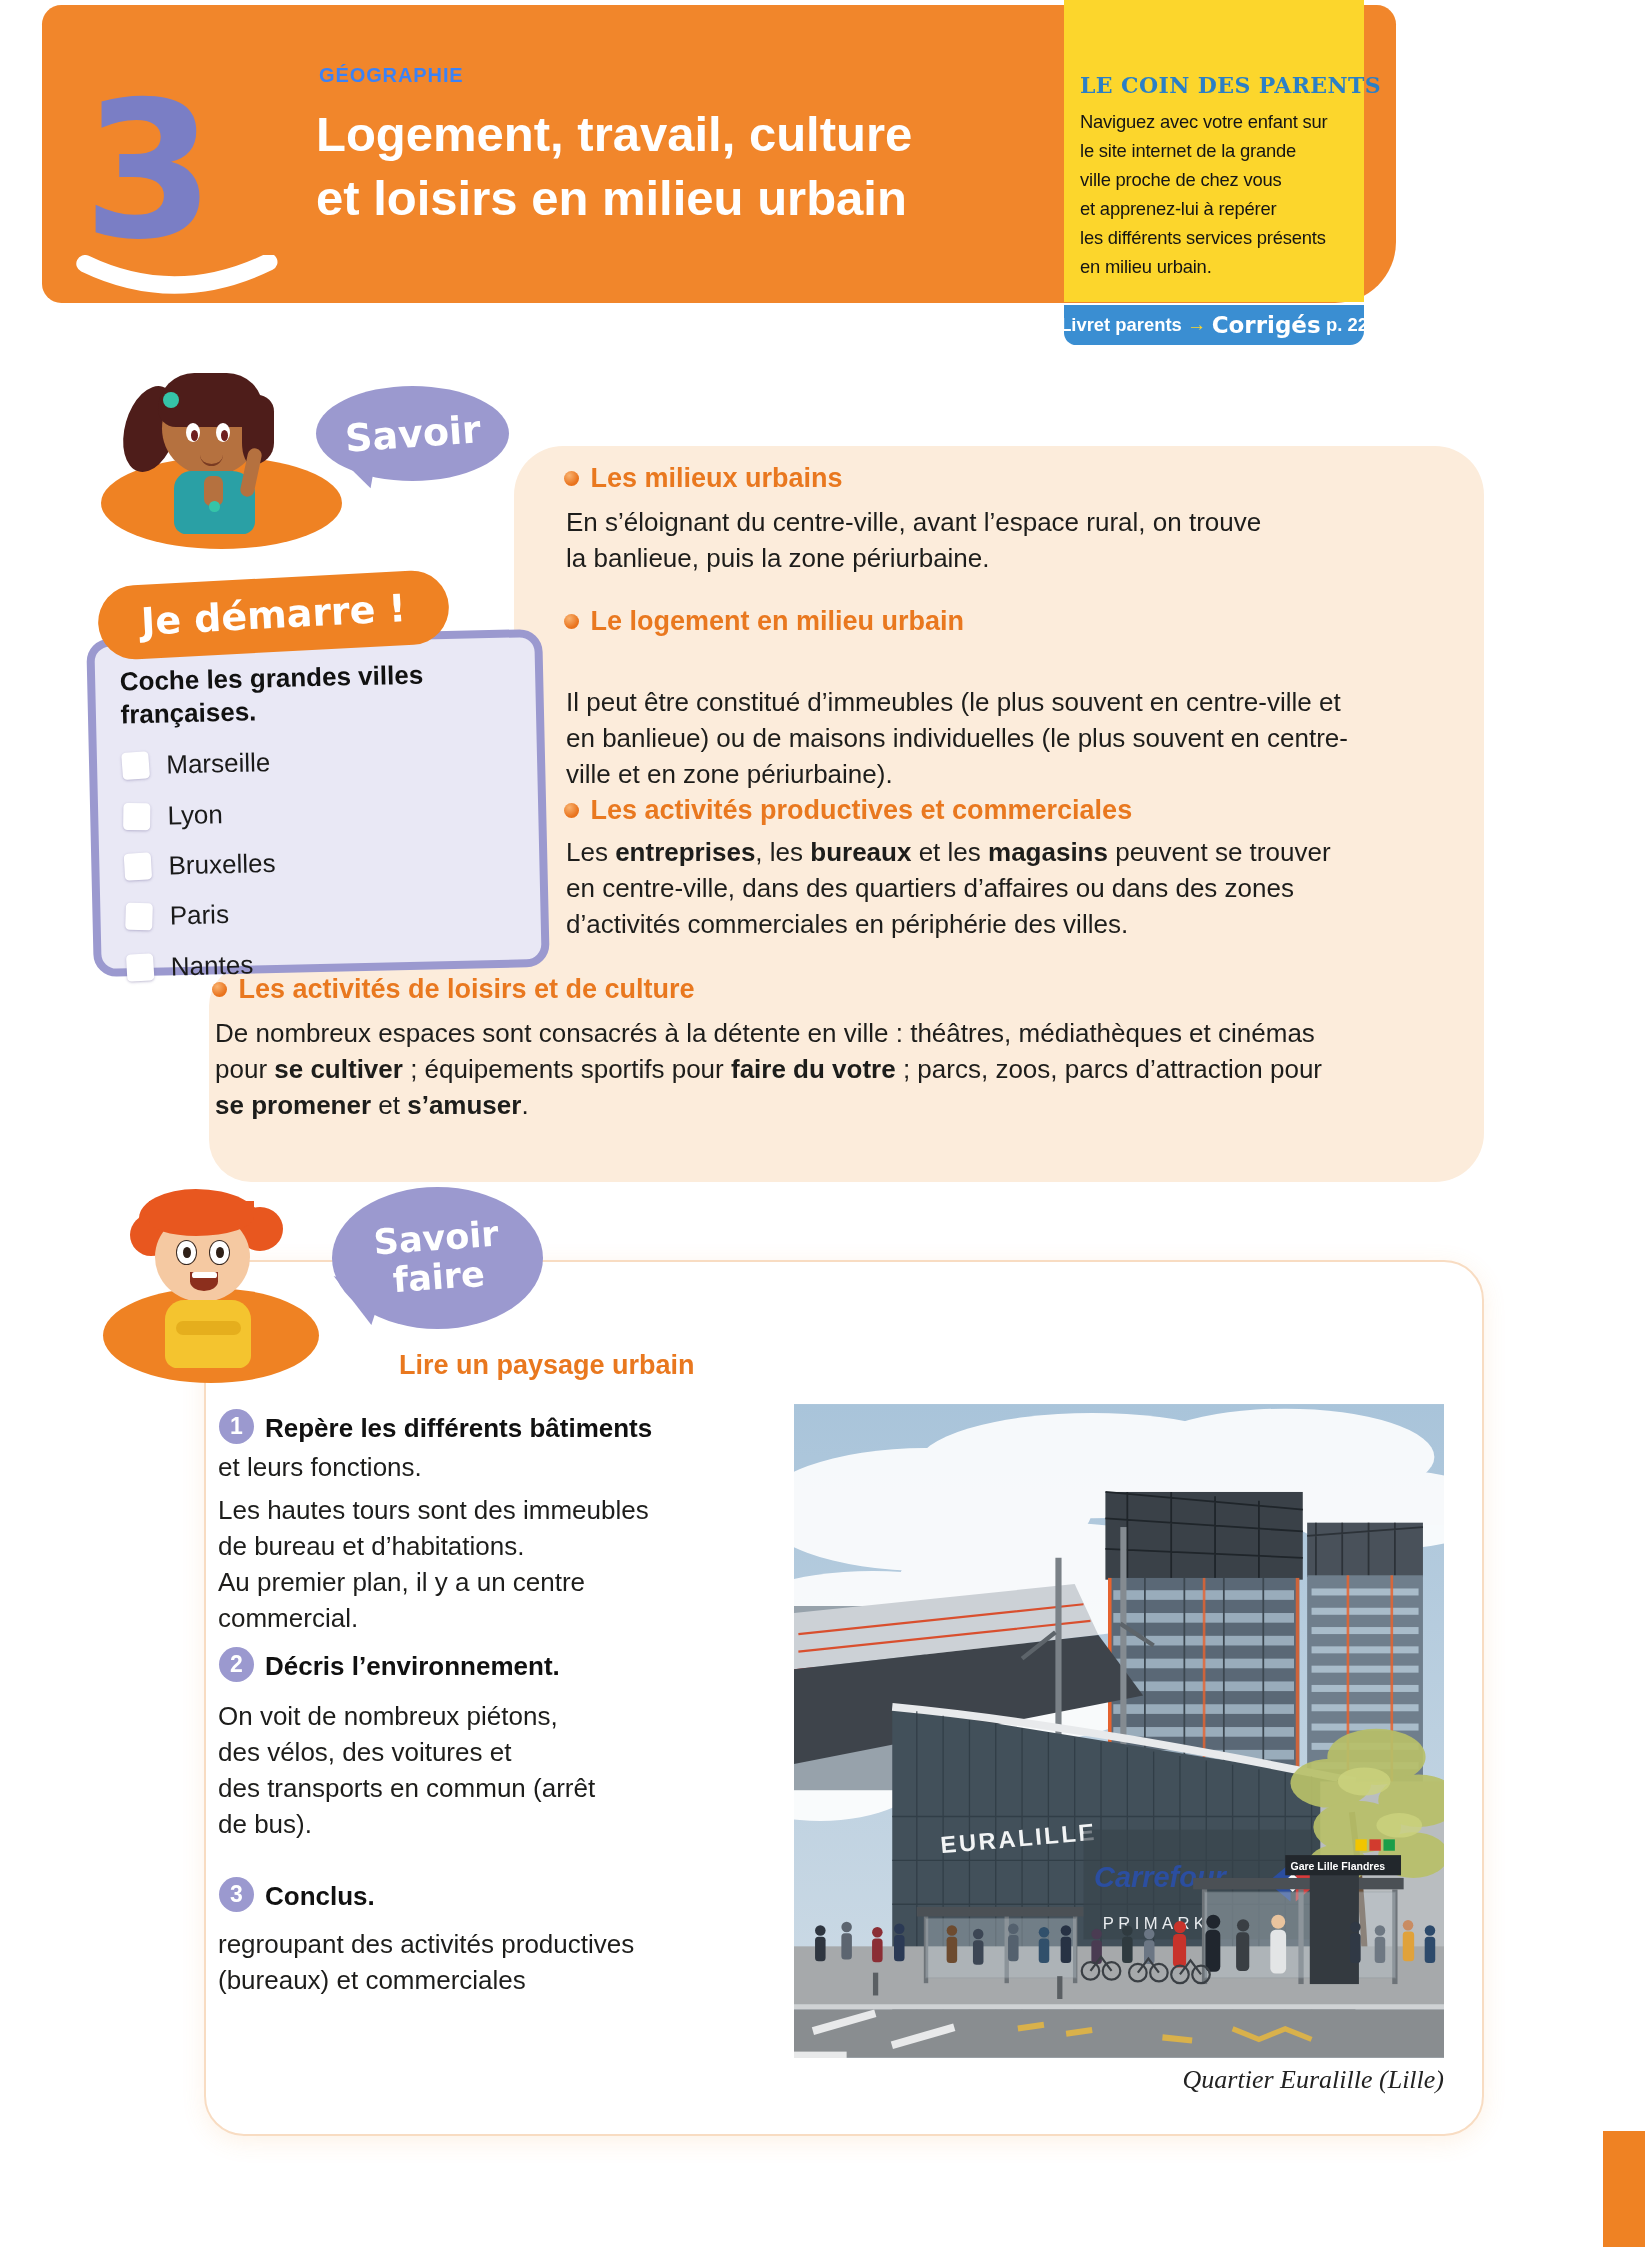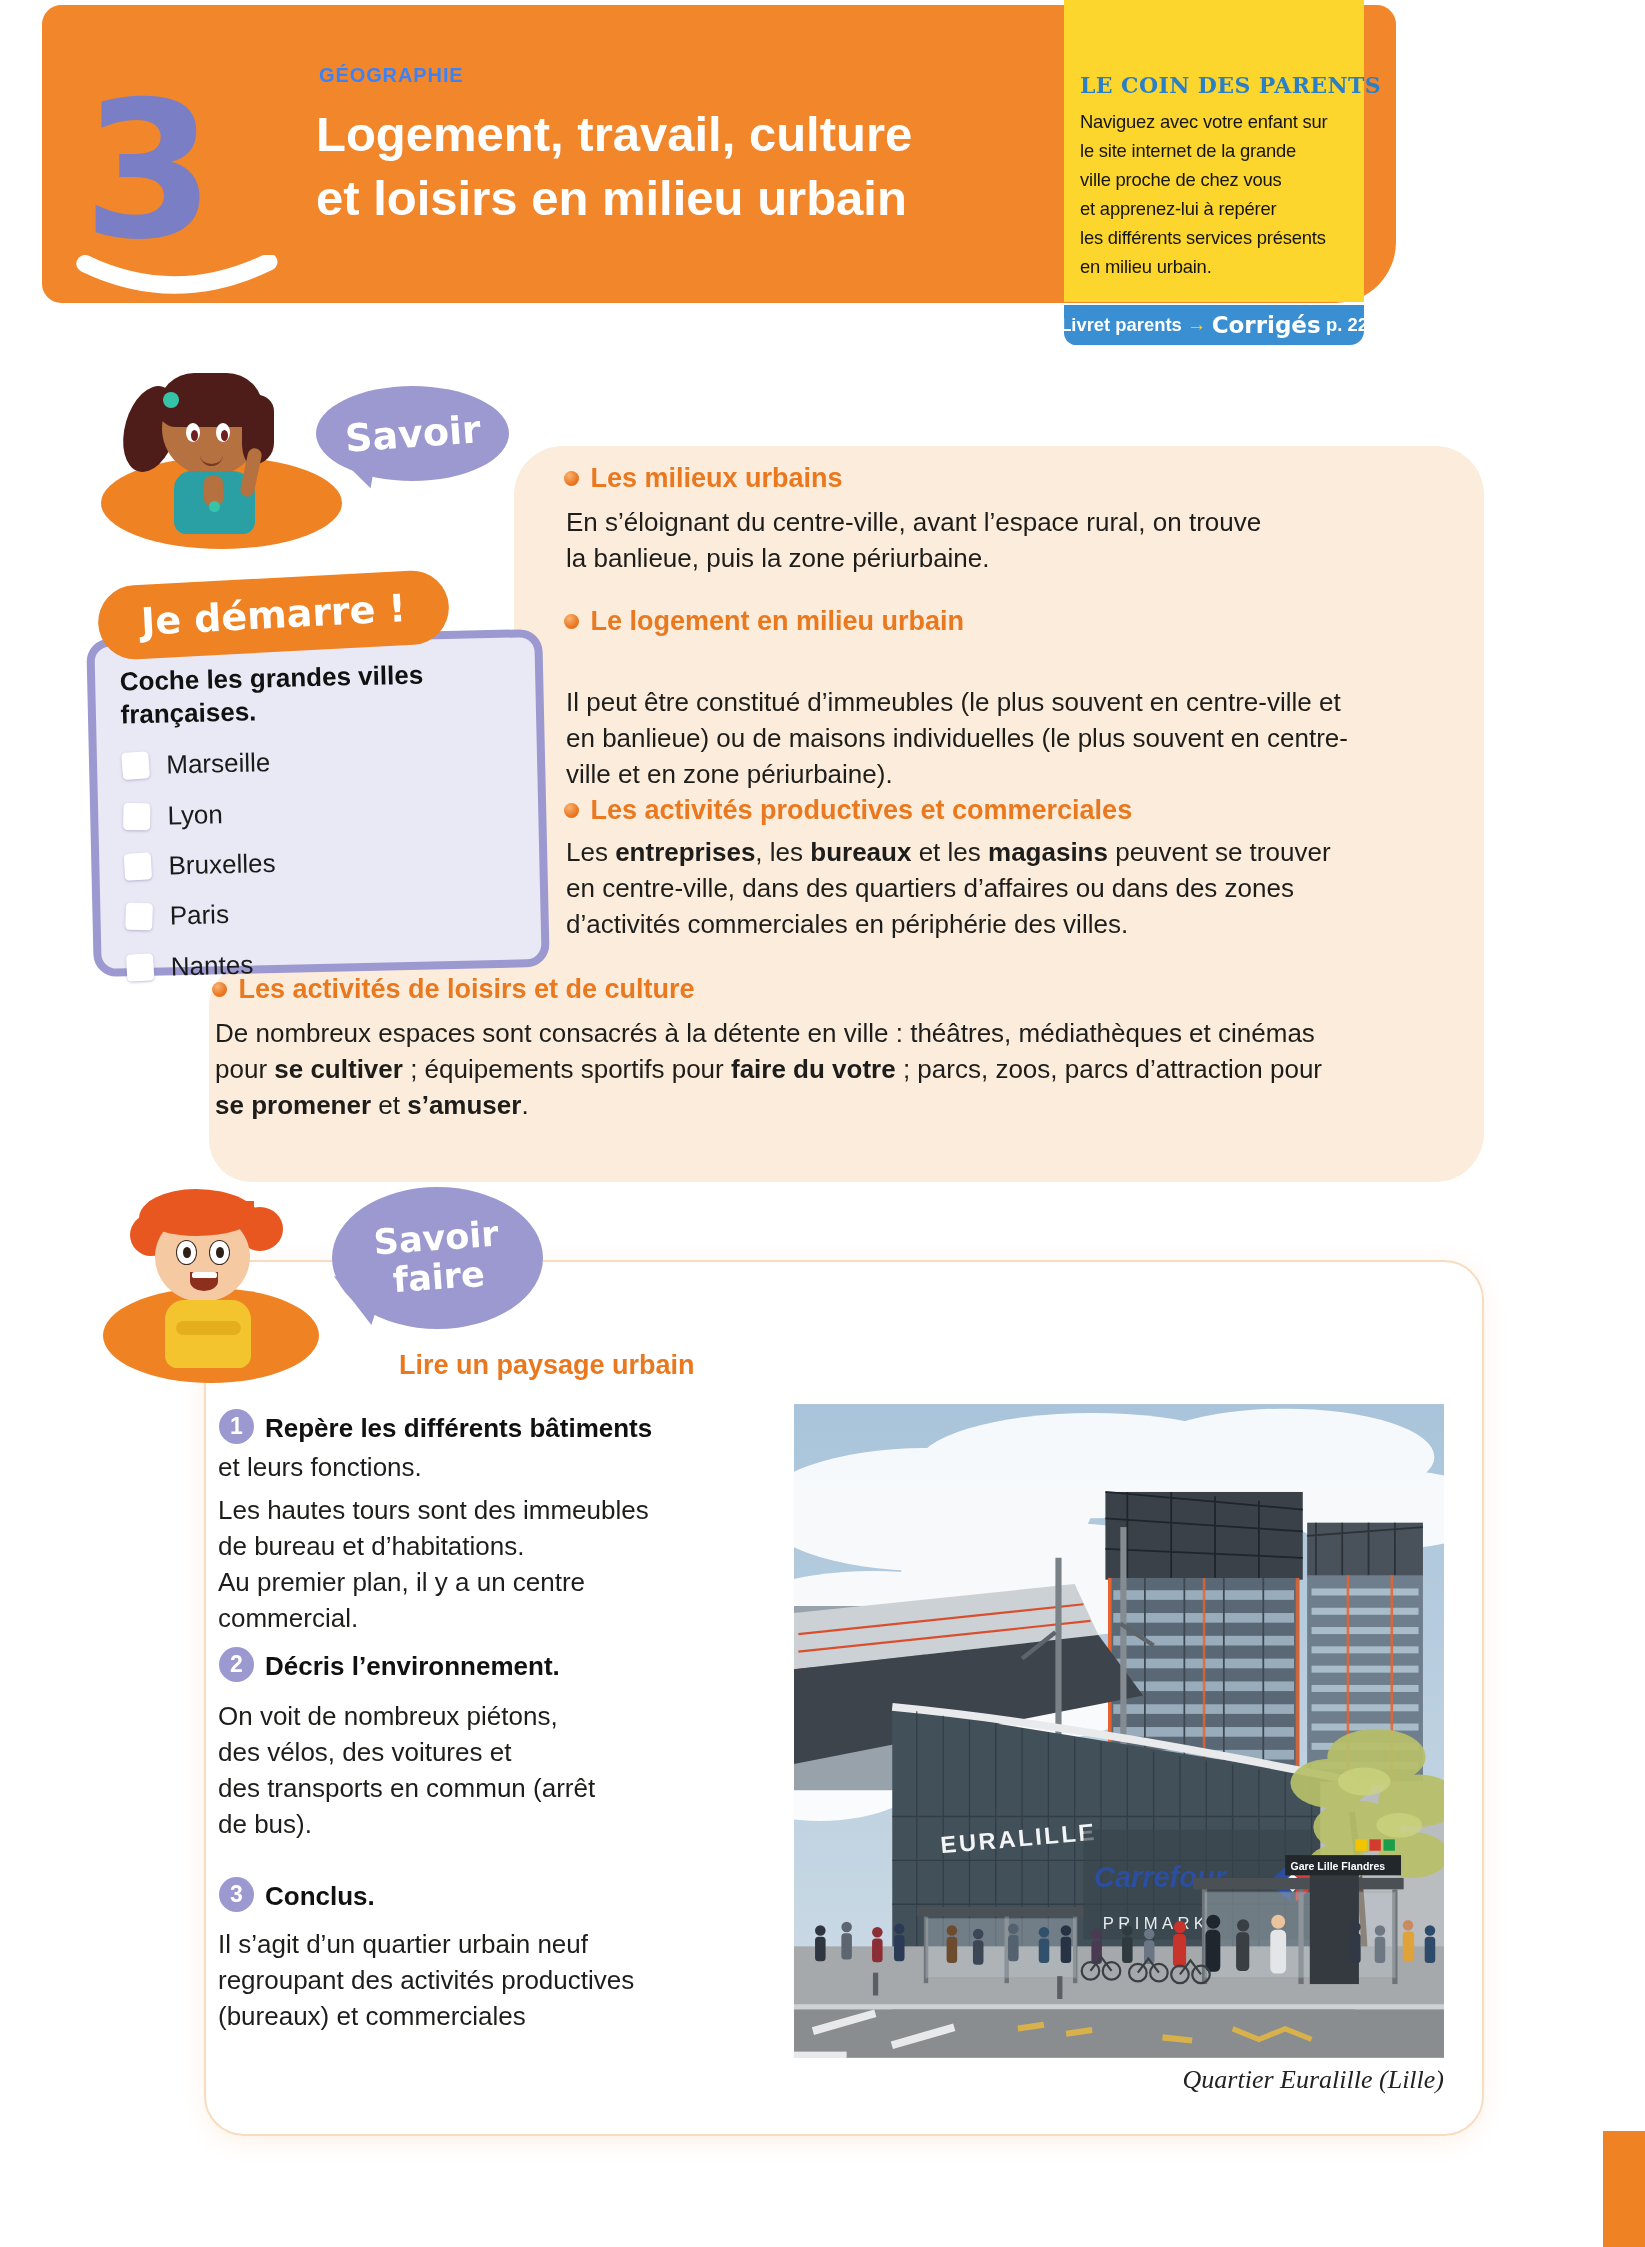--- a/index.html
+++ b/index.html
@@ -254,21 +254,20 @@
   <div class="abs para" style="left:218px;top:1698px;">
     <div>On voit de nombreux piétons,</div>
     <div>des vélos, des voitures et</div>
     <div>des transports en commun (arrêt</div>
     <div>de bus).</div>
   </div>
 
   <div class="abs step-badge" style="left:219px;top:1877px;">3</div>
   <div class="abs step-txt" style="left:265px;top:1881px;">Conclus.</div>
   <div class="abs para" style="left:218px;top:1926px;">
-    <div>Il s’agit d’un quartier urbain neuf</div>
     <div>regroupant des activités productives</div>
     <div>(bureaux) et commerciales</div>
   </div>
 
   <div class="abs photo">
     <svg width="650" height="654" viewBox="0 0 741 745">
       <defs>
         <linearGradient id="sky" x1="0" y1="0" x2="0" y2="1">
           <stop offset="0" stop-color="#a9c4da"></stop>
             <stop offset="1" stop-color="#cfdce6"></stop>

